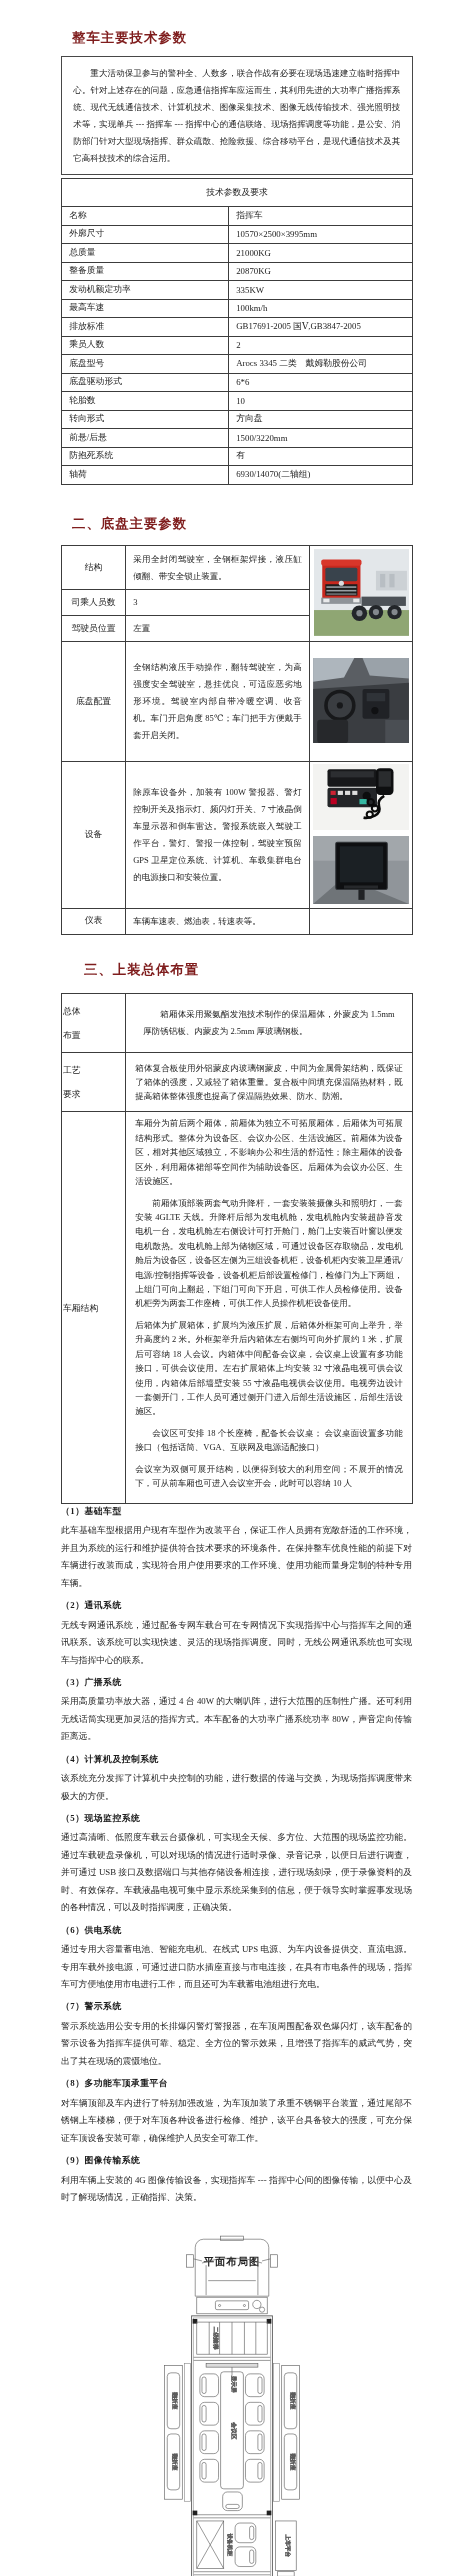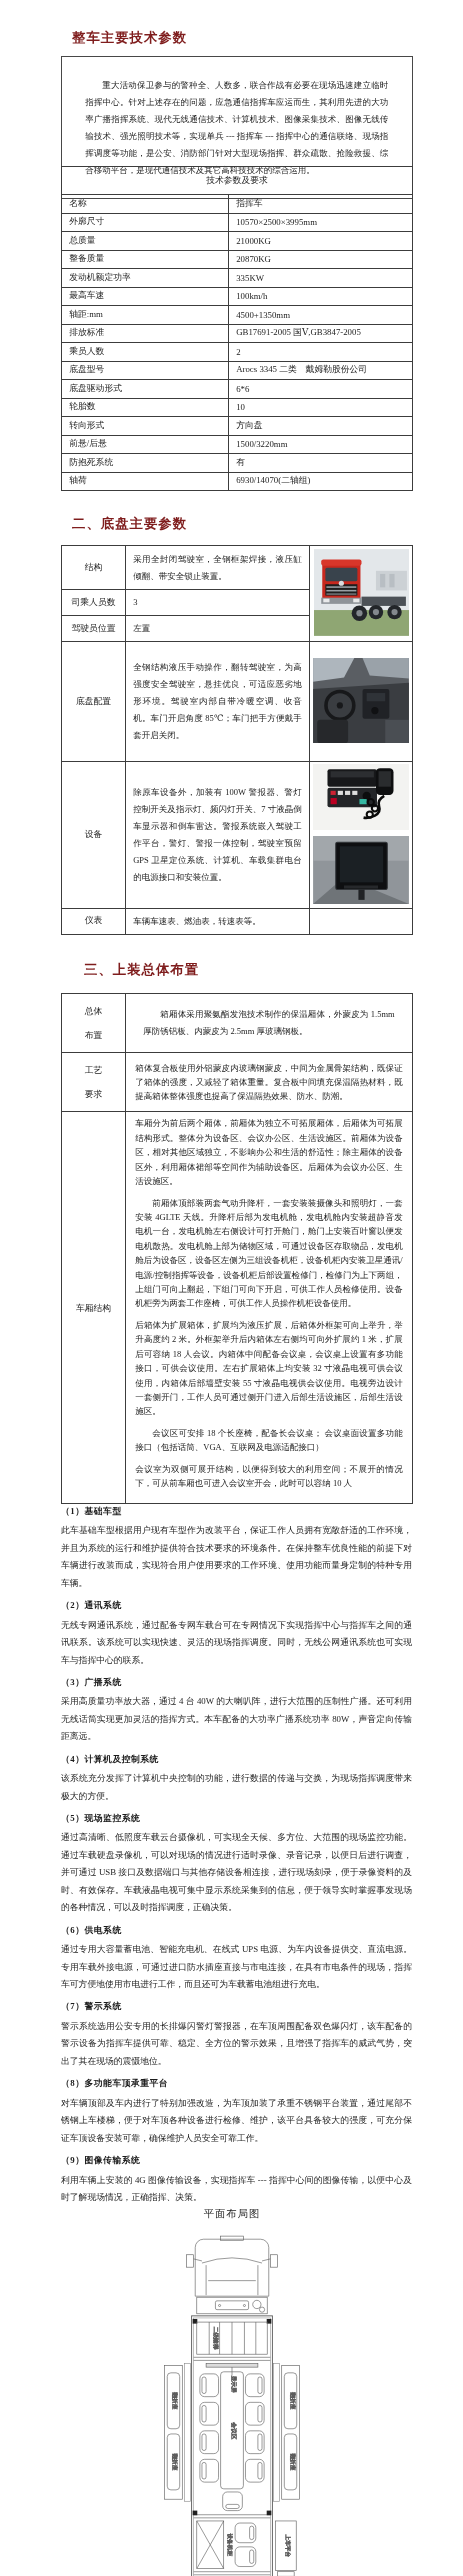--- a/index.html
+++ b/index.html
@@ -3,55 +3,55 @@
 <meta charset="utf-8">
 <style>
   html,body{margin:0;padding:0;background:#ffffff;}
   .page{position:relative;width:464px;height:3085px;background:#fff;overflow:hidden;
         font-family:"Liberation Serif","DejaVu Serif",serif;color:#1c1c1c;}
   .abs{position:absolute;}
   .sec-title{font-family:"Liberation Sans","DejaVu Sans",sans-serif;
              font-size:13.4px;font-weight:bold;letter-spacing:1px;color:#7f1d1d;}
   .intro-box{border:1px solid #474747;padding:8.2px 11.3px 7.2px 11.3px;width:327px;
              font-size:8.5px;line-height:17px;text-align:justify;}
-  .intro-box p{margin:12px;text-indent:2em;}
+  .intro-box p{margin:0;text-indent:2em;}
   table.doc{border-collapse:collapse;table-layout:fixed;width:351px;}
   table.doc td,table.doc th{border:0.8px solid #3c3c3c;font-weight:normal;
              font-size:8.8px;color:#1c1c1c;overflow:hidden;}
   .t1 th{height:25px;text-align:center;font-size:9.3px;}
   .t1 td{height:17.5px;padding:0 0 0 7.2px;text-align:left;vertical-align:middle;}
   .t2 td{vertical-align:middle;}
   .t2 .lbl{text-align:center;padding:0 2.1px;}
   .t2 .txt{padding:4.1px 7.2px;line-height:17px;text-align:justify;font-size:8.5px;}
   .t2 .img{text-align:center;vertical-align:middle;padding:2.1px;}
-  .t3 .lbl{text-align:center;font-size:8.8px;}
+  .t3 .lbl{font-size:8.8px;}
   .t3 .lbl div{line-height:24px;}
   .t3 .txt{padding:4.1px 9.3px;font-size:8.5px;text-align:justify;}
   .t3 .txt p{margin:0 0 7.2px 0;line-height:14.4px;}
   .t3 .txt p.lh33{line-height:17px;margin:8px;}
   .t3 .txt p.ind{text-indent:2em;}
   .numbered{width:351px;font-size:8.8px;}
   .numbered h4{font-size:8.8px;font-weight:bold;margin:7.7px 0 4.6px 0;letter-spacing:0.5px;}
   .numbered p{margin:0 0 2.6px 0;line-height:17.5px;text-align:justify;}
-  .center-title{width:464px;text-align:center;font-size:10.3px;font-weight:normal;
-                letter-spacing:1px;font-family:"Liberation Sans","DejaVu Sans",sans-serif;}
+  .center-title{width:464px;text-align:center;font-size:10.3px;font-weight:bold;
+                letter-spacing:1px;font-family:"Liberation Sans","DejaVu Sans",sans-serif;margin-top:48px;}
   svg text.plab{font-size:11px;fill:#333;font-family:"Liberation Sans","DejaVu Sans",sans-serif;}
 </style>
 </head>
 <body>
 
 <div class="page">
 
   <div class="abs sec-title" style="left:72px;top:29px;">整车主要技术参数</div>
 
   <div class="abs intro-box" style="left:61px;top:56px;">
     <p>重大活动保卫参与的警种全、人数多，联合作战有必要在现场迅速建立临时指挥中心。针对上述存在的问题，应急通信指挥车应运而生，其利用先进的大功率广播指挥系统、现代无线通信技术、计算机技术、图像采集技术、图像无线传输技术、强光照明技术等，实现单兵 --- 指挥车 --- 指挥中心的通信联络、现场指挥调度等功能，是公安、消防部门针对大型现场指挥、群众疏散、抢险救援、综合移动平台，是现代通信技术及其它高科技技术的综合运用。</p>
   </div>
 
-  <table class="doc t1 abs" style="left:61px;top:166px;">
+  <table class="doc t1 abs" style="left:61px;top:178px;">
     <colgroup>
         <col style="width:167px">
         <col style="width:184px">
       </colgroup>
     <tbody>
         <tr>
           <th colspan="2">技术参数及要求</th>
         </tr>
     <tr>
           <td>名称</td>
@@ -69,24 +69,20 @@
           <td>整备质量</td>
           <td>20870KG</td>
         </tr>
     <tr>
           <td>发动机额定功率</td>
           <td>335KW</td>
         </tr>
     <tr>
           <td>最高车速</td>
           <td>100km/h</td>
-        </tr>
-    <tr>
-          <td>轴距:mm</td>
-          <td>4500+1350mm</td>
         </tr>
     <tr>
           <td>排放标准</td>
           <td>GB17691-2005 国Ⅴ,GB3847-2005</td>
         </tr>
     <tr>
           <td>乘员人数</td>
           <td>2</td>
         </tr>
     <tr>

